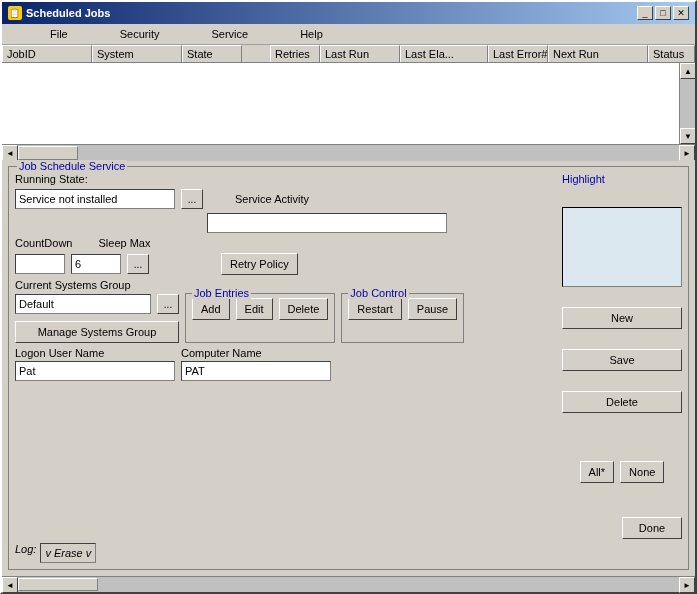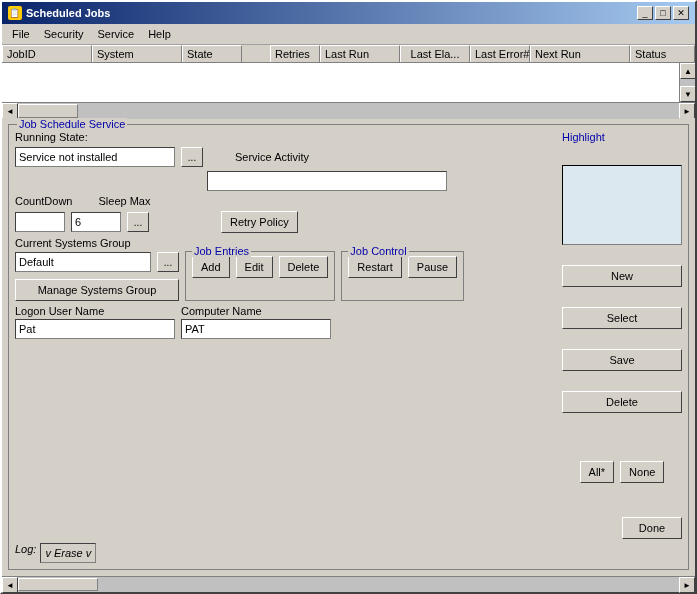--- a/index.html
+++ b/index.html
@@ -74,20 +74,21 @@
       display: flex;
       padding: 2px 4px;
       gap: 2px;
       flex-shrink: 0;
       border-bottom: 1px solid #a0a0a0;
     }
     .menu-item {
       padding: 2px 6px;
       cursor: pointer;
       font-size: 11px;
+      margin-left: 38px;
     }
     .table-header {
       display: flex;
       background: #d4d0c8;
       border-bottom: 1px solid #808080;
       flex-shrink: 0;
       padding: 0;
     }
     .th {
       border-right: 1px solid #808080;
@@ -96,21 +97,21 @@
       padding: 2px 4px;
       font-size: 11px;
       background: #d4d0c8;
       white-space: nowrap;
     }
     .th-jobid { width: 90px; }
     .th-system { width: 90px; }
     .th-state { width: 60px; }
     .th-retries { width: 50px; margin-left: 28px; }
     .th-lastrun { width: 80px; }
-    .th-lastel { width: 70px; text-align: center; }
+    .th-lastel { width: 88px; }
     .th-lasterror { width: 60px; }
     .th-nextrun { width: 100px; }
     .th-status { flex: 1; }
     .sb-btn {
       width: 16px;
       height: 16px;
       background: #d4d0c8;
       border: 1px solid #ffffff;
       border-right-color: #404040;
       border-bottom-color: #404040;
@@ -421,21 +422,20 @@
               <span class="label">Computer Name</span>
               <input class="input-field" style="width: 150px;" type="text" value="PAT">
             </div>
           </div>
         </div>
 
         <div class="right-section">
           <span class="highlight-label">Highlight</span>
           <div class="highlight-box"></div>
           <button class="push-btn">New</button>
-          <button class="push-btn">Select</button>
           <button class="push-btn">Save</button>
           <button class="push-btn">Delete</button>
           <div style="height:8px;"></div>
           <div class="row" style="justify-content:center;">
             <button class="push-btn">All*</button>
             <button class="push-btn">None</button>
           </div>
           <div class="done-btn-area">
             <button class="push-btn" style="width:60px;margin-top:6px;">Done</button>
           </div>

